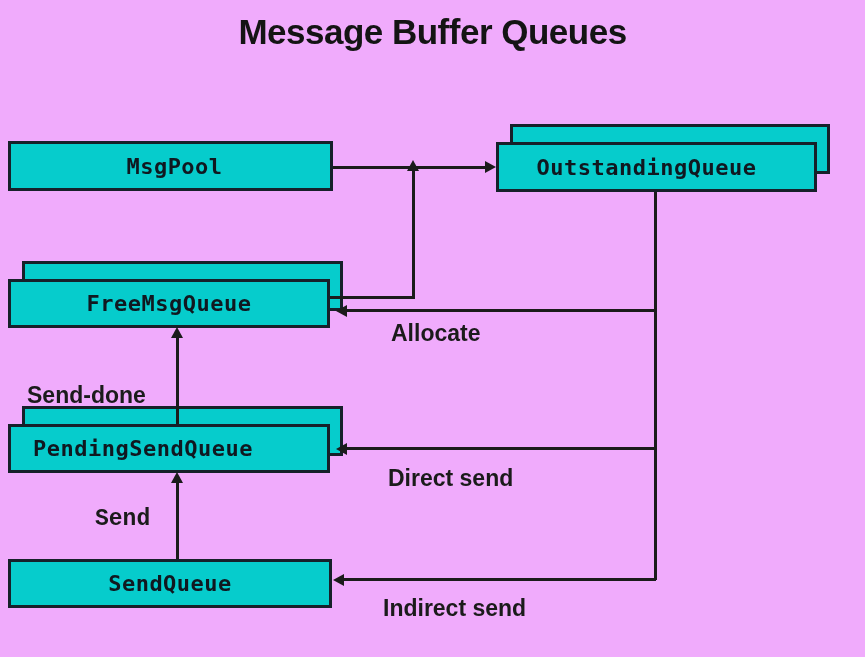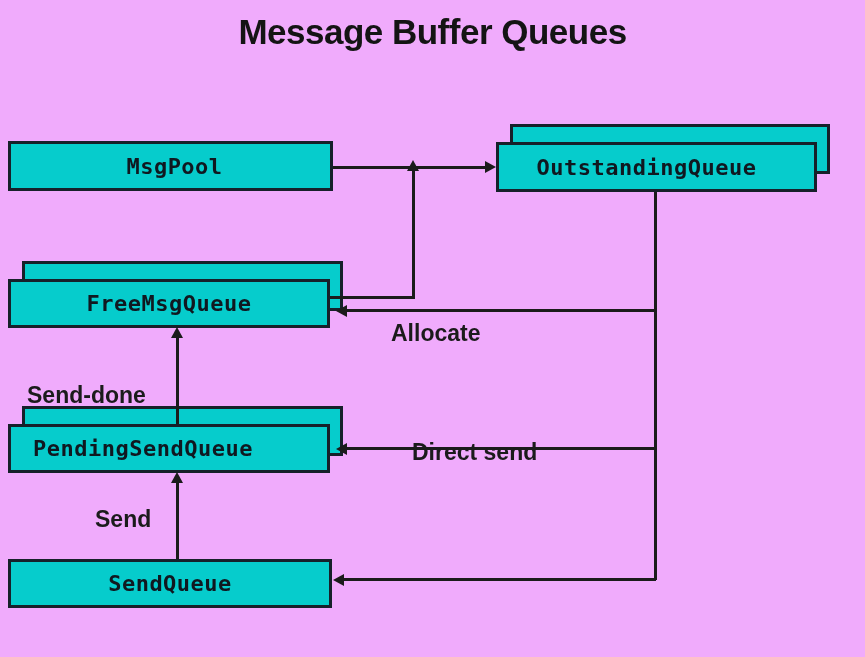--- a/index.html
+++ b/index.html
@@ -153,26 +153,27 @@
   <div class="vline" style="left:412px; top:168px; height:131px;"></div>
   <div class="arrow arrow-up" style="left:407px; top:160px;"></div>
 
   <div class="vline" style="left:654px; top:192px; height:388px;"></div>
   <div class="hline" style="left:345px; top:309px; width:311px;"></div>
   <div class="arrow arrow-left" style="left:336px; top:305px;"></div>
   <div class="edge-label" style="left:391px; top:320px;">Allocate</div>
 
   <div class="hline" style="left:345px; top:447px; width:311px;"></div>
   <div class="arrow arrow-left" style="left:336px; top:443px;"></div>
-  <div class="edge-label" style="left:388px; top:439px;margin-left:24px;">Direct send</div>
+  <div class="edge-label" style="left:388px; top:465px;">Direct send</div>
 
   <div class="hline" style="left:342px; top:578px; width:314px;"></div>
   <div class="arrow arrow-left" style="left:333px; top:574px;"></div>
+  <div class="edge-label" style="left:383px; top:595px;">Indirect send</div>
 
   <div class="vline" style="left:176px; top:336px; height:115px;"></div>
   <div class="arrow arrow-up" style="left:171px; top:327px;"></div>
   <div class="edge-label" style="left:27px; top:382px;">Send-done</div>
 
   <div class="vline" style="left:176px; top:481px; height:83px;"></div>
   <div class="arrow arrow-up" style="left:171px; top:472px;"></div>
-  <div class="edge-label" style="left:95px; top:506px;">Send</div>
+  <div class="edge-label" style="left:95px; top:506px;font-family:Liberation Mono, monospace;">Send</div>
 
 </div>
 
 </body></html>

